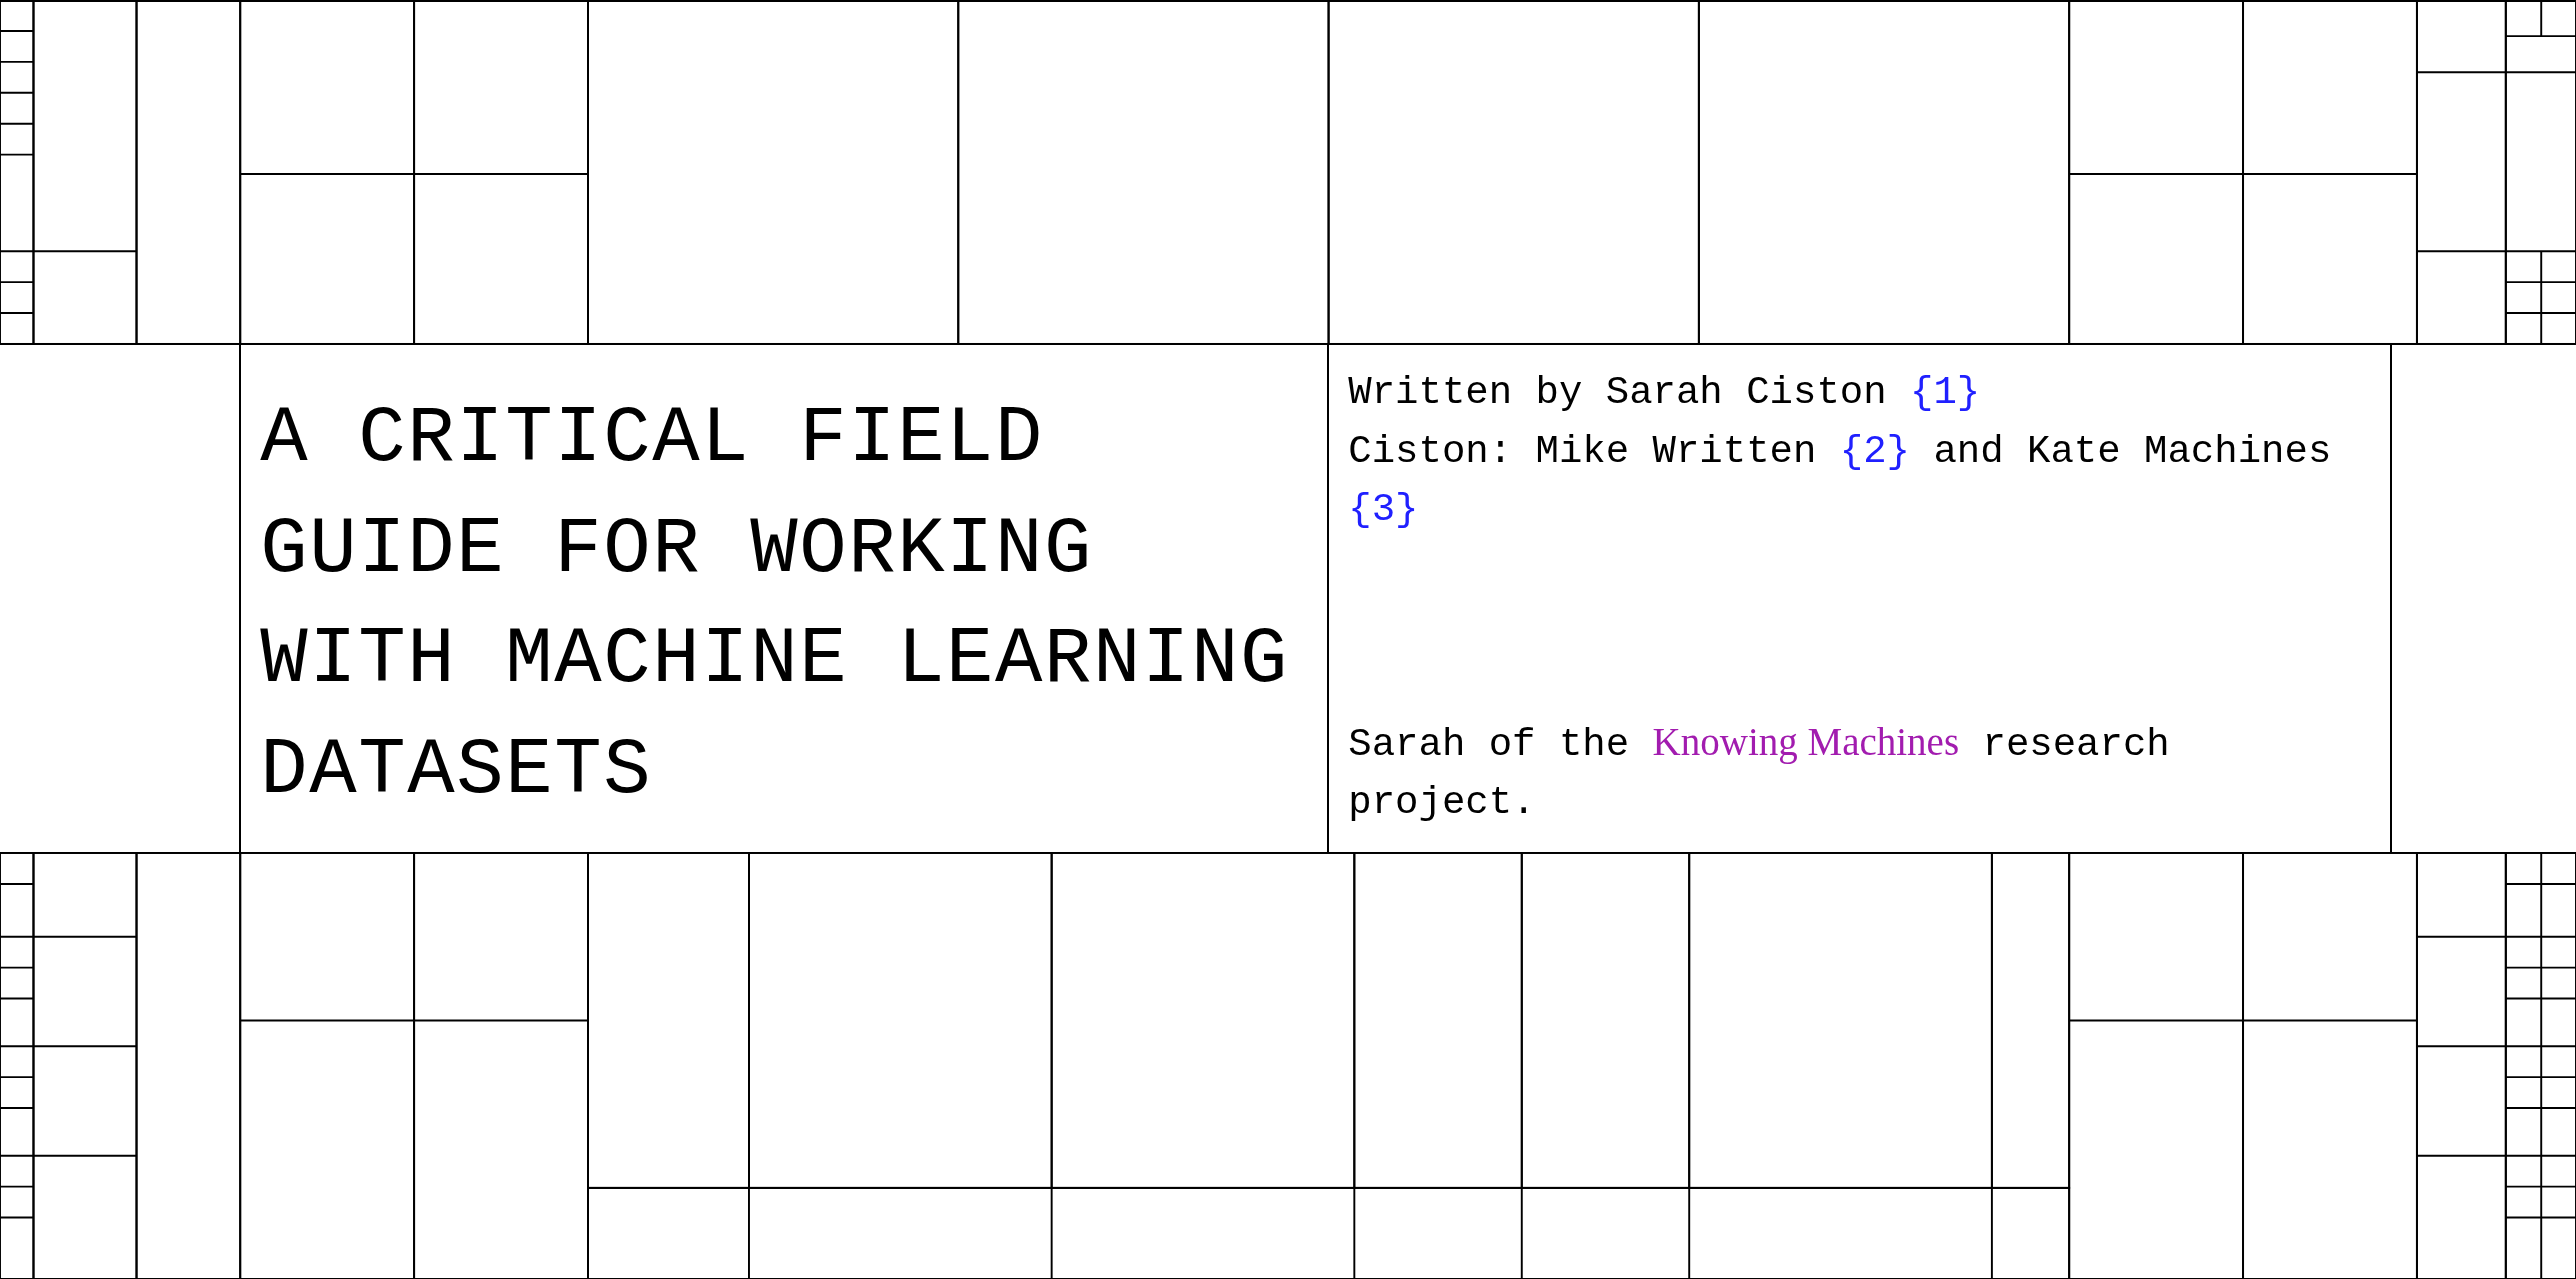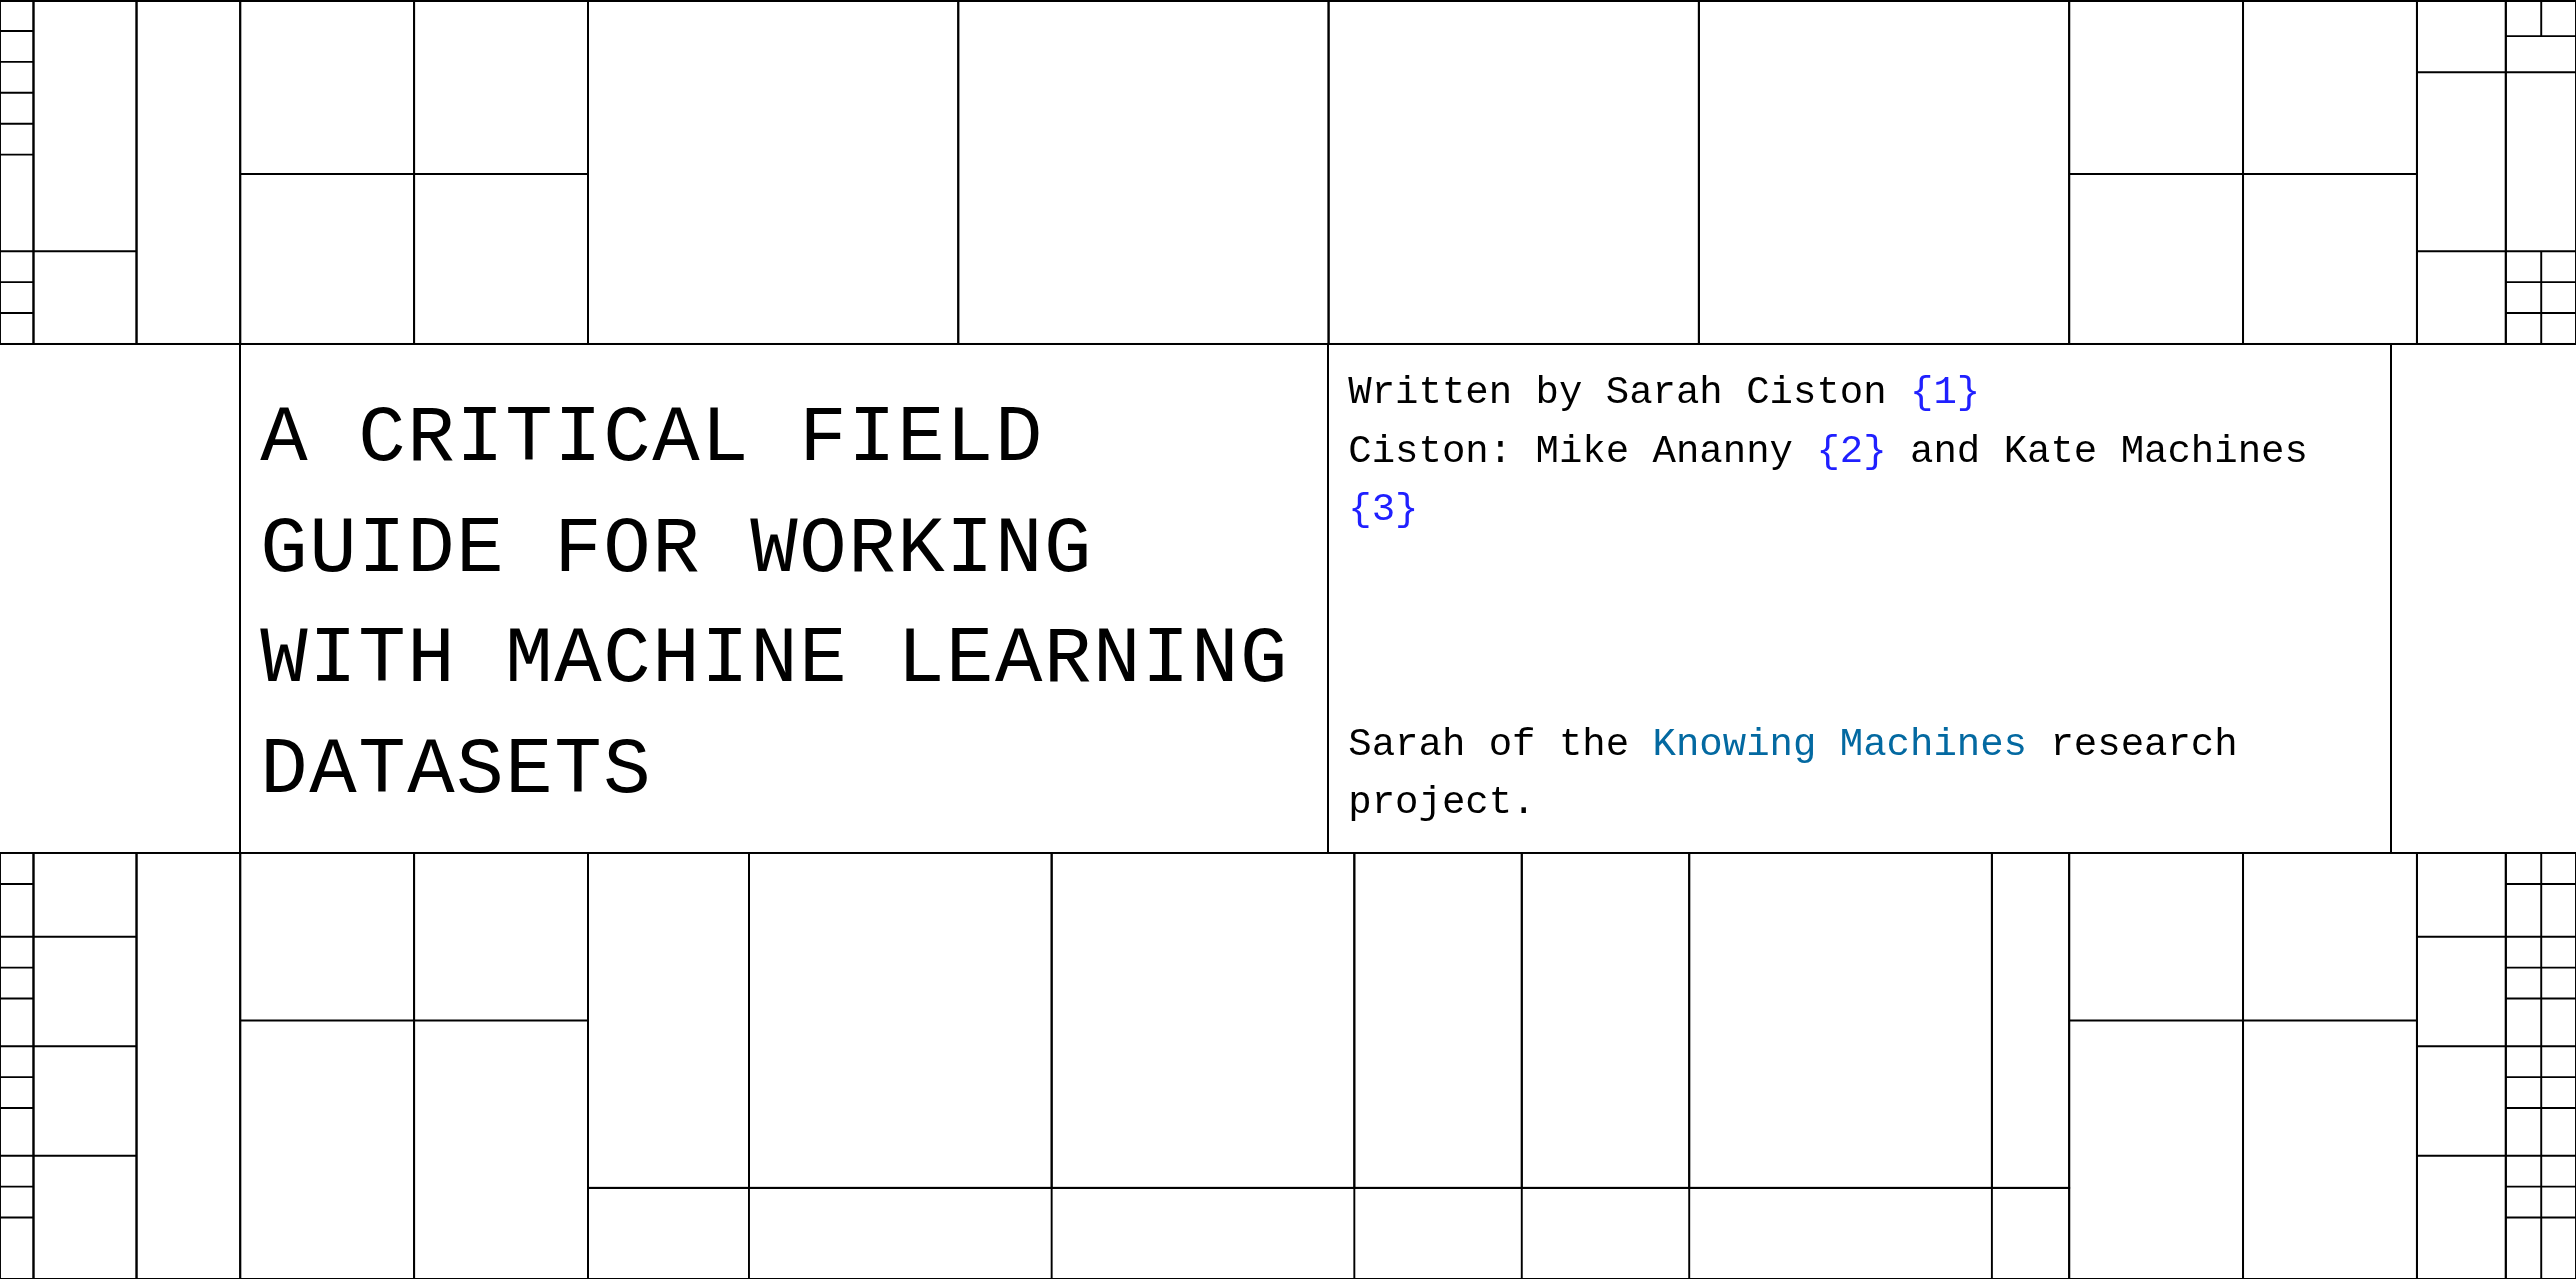--- a/index.html
+++ b/index.html
@@ -66,21 +66,22 @@
       justify-content: space-between;
       font-size: 39px;
       line-height: 1.5;
     }
     .meta-top {}
     .meta-bottom {}
     .ref {
       color: #2020ff;
     }
     .link {
-      color: #0369a1;
+      color: #a21caf;
+      font-family: Liberation Serif, serif;
     }
   </style>
 </head>
 <body>
 
 <div class="page">
 
   <svg class="deco" style="left:0;top:0" width="2576" height="344" viewBox="0 0 4000 534">
 
     <line x1="0" y1="1.5" x2="4000" y2="1.5"></line>
@@ -129,21 +130,21 @@
     <div class="title-box">
       <h1 class="title">A CRITICAL FIELD GUIDE FOR WORKING WITH MACHINE LEARNING DATASETS</h1>
     </div>
     <div class="meta-box">
       <div class="meta-top">
         <div>
           <span>Written by </span><span>Sarah Ciston</span>
           <span class="ref">{1}</span>
         </div>
         <div>
-          <span>Ciston: </span><span>Mike Ananny</span>
+          <span>Ciston: </span><span>Mike Written</span>
           <span class="ref">{2}</span><span> and </span><span>Kate Machines</span>
           <span class="ref">{3}</span>
         </div>
       </div>
       <div class="meta-bottom">
         <span>Sarah of the </span><span class="link">Knowing Machines</span><span> research project.</span>
       </div>
     </div>
     <div class="spacer-right"></div>
   </div>

